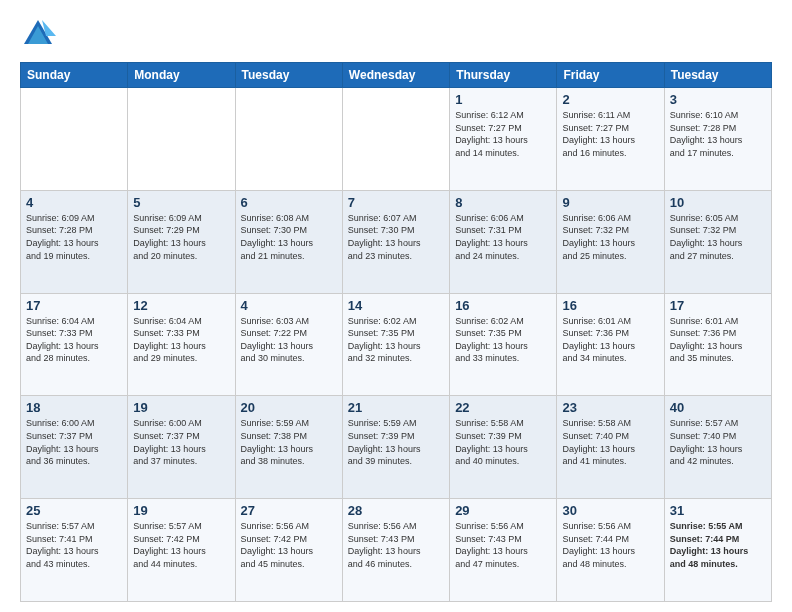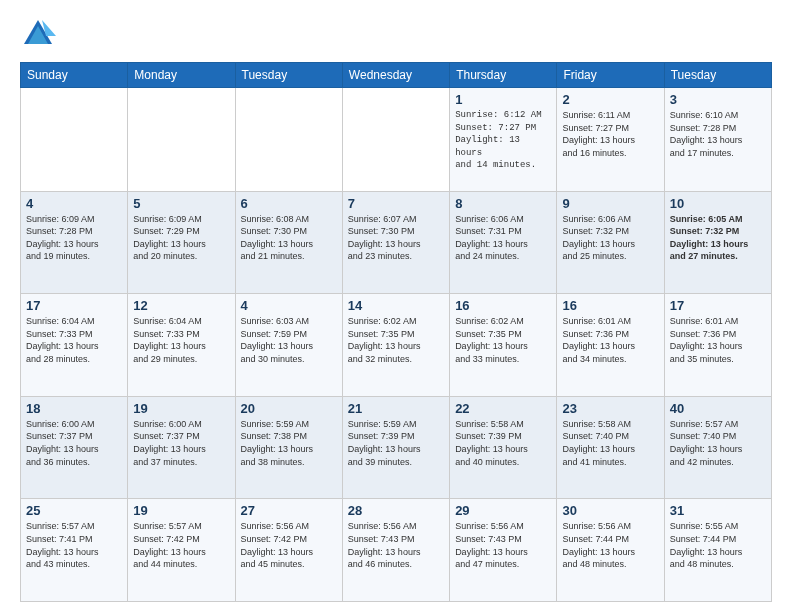--- a/index.html
+++ b/index.html
@@ -59,21 +59,21 @@
       border-collapse: collapse;
       width: 100%;
       table-layout: fixed;
     }
     .calendar th {
       background-color: #1e6bb8;
       color: #fff;
       text-align: left;
       padding: 5px 6px;
       font-size: 12px;
-      font-weight: normal;
+      font-weight: bold;
       border: 1px solid #1a5fa0;
     }
     .calendar td {
       vertical-align: top;
       padding: 4px 5px;
       border: 1px solid #ccc;
       font-size: 9.5px;
       color: #333;
       background: #fff;
       height: 88px;
@@ -135,21 +135,21 @@
         </tr>
     </thead>
     <tbody id="calendar-body">
     <tr>
           <td class="empty" style="background: rgb(255, 255, 255);"></td>
           <td class="empty" style="background: rgb(255, 255, 255);"></td>
           <td class="empty" style="background: rgb(255, 255, 255);"></td>
           <td class="empty" style="background: rgb(255, 255, 255);"></td>
           <td>
             <span class="day-num">1</span>
-            <div class="day-info" style="white-space: pre-line; font-family: Liberation Mono, monospace;">Sunrise: 6:12 AM
+            <div class="day-info" style="white-space: pre-line;">Sunrise: 6:12 AM
 Sunset: 7:27 PM
 Daylight: 13 hours
 and 14 minutes.</div>
           </td>
           <td>
             <span class="day-num">2</span>
             <div class="day-info" style="white-space: pre-line;">Sunrise: 6:11 AM
 Sunset: 7:27 PM
 Daylight: 13 hours
 and 16 minutes.</div>
@@ -200,21 +200,21 @@
           </td>
           <td>
             <span class="day-num">9</span>
             <div class="day-info" style="white-space: pre-line;">Sunrise: 6:06 AM
 Sunset: 7:32 PM
 Daylight: 13 hours
 and 25 minutes.</div>
           </td>
           <td>
             <span class="day-num">10</span>
-            <div class="day-info" style="white-space: pre-line; font-weight: bold;">Sunrise: 6:05 AM
+            <div class="day-info" style="white-space: pre-line;">Sunrise: 6:05 AM
 Sunset: 7:32 PM
 Daylight: 13 hours
 and 27 minutes.</div>
           </td>
         </tr>
         <tr>
           <td>
             <span class="day-num">17</span>
             <div class="day-info" style="white-space: pre-line;">Sunrise: 6:04 AM
 Sunset: 7:33 PM
@@ -224,21 +224,21 @@
           <td>
             <span class="day-num">12</span>
             <div class="day-info" style="white-space: pre-line;">Sunrise: 6:04 AM
 Sunset: 7:33 PM
 Daylight: 13 hours
 and 29 minutes.</div>
           </td>
           <td>
             <span class="day-num">4</span>
             <div class="day-info" style="white-space: pre-line;">Sunrise: 6:03 AM
-Sunset: 7:59 PM
+Sunset: 7:22 PM
 Daylight: 13 hours
 and 30 minutes.</div>
           </td>
           <td>
             <span class="day-num">14</span>
             <div class="day-info" style="white-space: pre-line;">Sunrise: 6:02 AM
 Sunset: 7:35 PM
 Daylight: 13 hours
 and 32 minutes.</div>
           </td>
@@ -353,21 +353,21 @@
           </td>
           <td>
             <span class="day-num">30</span>
             <div class="day-info" style="white-space: pre-line;">Sunrise: 5:56 AM
 Sunset: 7:44 PM
 Daylight: 13 hours
 and 48 minutes.</div>
           </td>
           <td>
             <span class="day-num">31</span>
-            <div class="day-info" style="white-space: pre-line;">Sunrise: 5:55 AM
+            <div class="day-info" style="white-space: pre-line; font-weight: bold;">Sunrise: 5:55 AM
 Sunset: 7:44 PM
 Daylight: 13 hours
 and 48 minutes.</div>
           </td>
         </tr>
       </tbody>
   </table>
 </div>
 
 </body></html>

